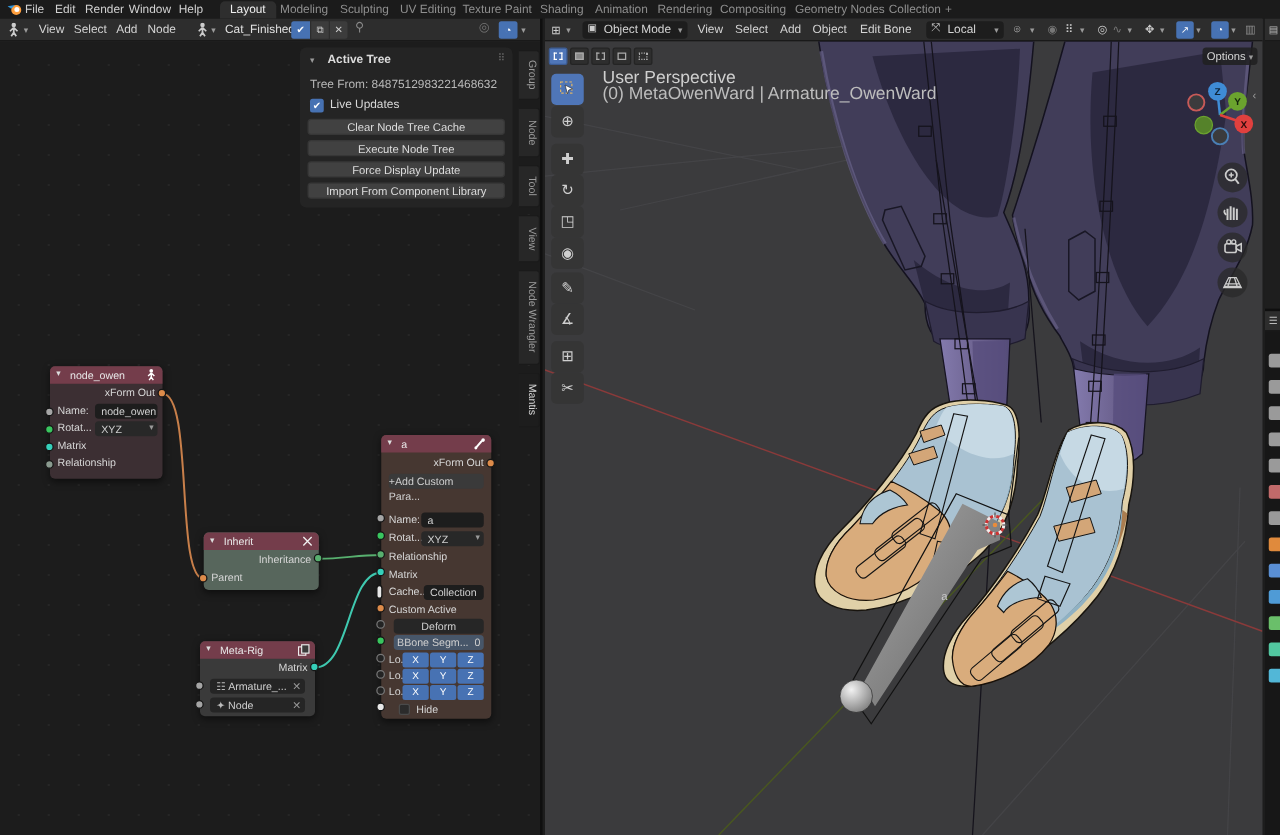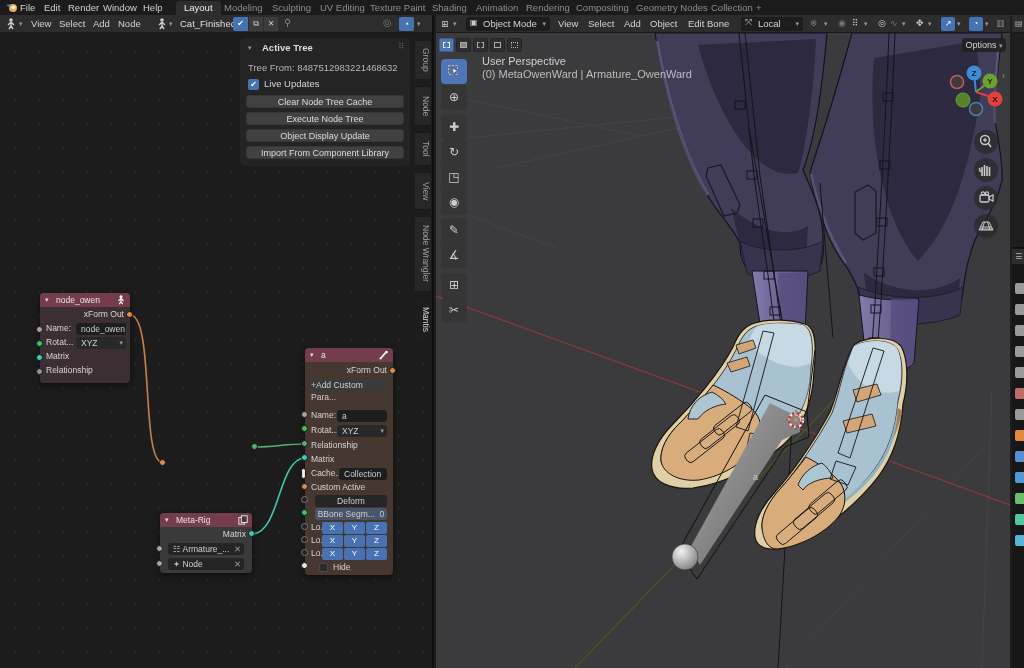--- a/index.html
+++ b/index.html
@@ -35,21 +35,21 @@
 .nfield { position:absolute; background:#1d1d1d; border-radius:3px; color:#cfcfcf; font-size:8.5px; line-height:12px; padding-left:5px; height:12px; }
 .sock { position:absolute; width:7px; height:7px; border-radius:50%; border:1px solid #151515; }
 .xyzbtn { position:absolute; width:21px; height:12px; background:#4772b3; border-radius:2px; color:#fff; font-size:8px; text-align:center; line-height:12px; }
 
 #vp { position:absolute; left:436px; top:15px; width:574px; height:653px; background:#3b3b3d; }
 #vpcanvas { position:absolute; left:0; top:18px; width:574px; height:635px; overflow:hidden; }
 .toolbtn { position:absolute; left:5px; width:26px; height:25px; background:#353535; border-radius:4px; color:#cfcfcf; text-align:center; line-height:25px; font-size:12px; }
 .toolbtn.active { background:#4f76b8; color:#fff; }
 .selmode { position:absolute; top:5px; width:15px; height:14px; background:#2e2e2e; border-radius:2px; border:1px solid #242424; }
 .navbtn { position:absolute; left:538px; width:24px; height:24px; background:rgba(42,42,42,.75); border-radius:50%; }
-#vptext { position:absolute; left:46px; top:22px; color:#d0d0d0; font-size:11px; line-height:13px; }
+#vptext { position:absolute; left:46px; top:22px; color:#d0d0d0; font-size:14px; line-height:13px; }
 
 #rightcol { position:absolute; left:1012px; top:15px; width:12px; height:653px; background:#1e1e1e; }
 .pill { background:#1d1d1d; border-radius:3px; }
 </style>
 </head>
 <body>
 
 <div id="topbar">
   <svg class="abs" style="left:6px;top:2px" width="12" height="11" viewBox="0 0 12 11">
       <circle cx="7" cy="6" r="4" fill="#ff9f3e"></circle>
@@ -125,20 +125,31 @@
       <div class="nfield" style="left:36px;top:44px;width:50px;background:#282828"><span>XYZ</span><span class="chev" style="float:right;margin-right:3px">▾</span></div>
       <div class="nrow" style="top:57px">Matrix</div>
       <div class="nrow" style="top:71px">Relationship</div>
     </div>
     <span class="sock" style="left:126px;top:278px;background:#dd8b4a"></span>
     <span class="sock" style="left:36px;top:293px;background:#a5a5a5"></span>
     <span class="sock" style="left:36px;top:307px;background:#39c65f"></span>
     <span class="sock" style="left:36px;top:321px;background:#35d0ba"></span>
     <span class="sock" style="left:36px;top:335px;background:#8a9a8f"></span>
 
+    <div class="node" style="left:163px;top:393px;width:92px;height:46px;background:#57665c">
+      <div class="nhead">
+          <span class="nchev">▾</span>
+          <span class="ntitle">Inherit</span>
+        <svg class="nicon" viewBox="0 0 12 12">
+            <path d="M2,10 L10,2 M2,2 L10,10" stroke="#eee" stroke-width="1.3"></path>
+          </svg>
+      </div>
+      <div class="nrow" style="top:15px;text-align:right">Inheritance</div>
+      <div class="nrow" style="top:30px">Parent</div>
+    </div>
     <span class="sock" style="left:251px;top:410px;background:#58b06f"></span>
     <span class="sock" style="left:159px;top:426px;background:#dd8b4a"></span>
 
     <div class="node" style="left:160px;top:480px;width:92px;height:60px;background:#3a3a3a">
       <div class="nhead">
           <span class="nchev">▾</span>
           <span class="ntitle">Meta-Rig</span>
         <svg class="nicon" viewBox="0 0 12 12">
             <rect x="1" y="3" width="7" height="8" fill="none" stroke="#eee" stroke-width="1.1"></rect>
             <rect x="4" y="1" width="7" height="8" fill="#3a3a3a" stroke="#eee" stroke-width="1.1"></rect>
@@ -205,21 +216,21 @@
 
     <div id="atpanel">
       <span class="abs chev" style="left:8px;top:6px">▾</span>
       <span class="abs" style="left:22px;top:4px;font-weight:bold;color:#dcdcdc">Active Tree</span>
       <span class="abs" style="right:6px;top:4px;color:#666;font-size:8px">⠿</span>
       <span class="abs" style="left:8px;top:24px;color:#b8b8b8">Tree From: 8487512983221468632</span>
       <span class="abs" style="left:8px;top:41px;width:11px;height:11px;background:#4772b3;border-radius:2px;color:#fff;font-size:8px;text-align:center;line-height:11px">✔</span>
       <span class="abs" style="left:24px;top:40px;color:#d8d8d8">Live Updates</span>
       <div class="pbtn" style="top:57px">Clear Node Tree Cache</div>
       <div class="pbtn" style="top:74px">Execute Node Tree</div>
-      <div class="pbtn" style="top:91px">Object Display Update</div>
+      <div class="pbtn" style="top:91px">Force Display Update</div>
       <div class="pbtn" style="top:108px">Import From Component Library</div>
     </div>
 
     <div class="vtab" style="top:7px;height:40px">Group</div>
     <div class="vtab" style="top:53px;height:40px">Node</div>
     <div class="vtab" style="top:99px;height:34px">Tool</div>
     <div class="vtab" style="top:139px;height:38px">View</div>
     <div class="vtab" style="top:183px;height:76px">Node Wrangler</div>
     <div class="vtab active" style="top:265px;height:44px">Mantis</div>
   </div>

